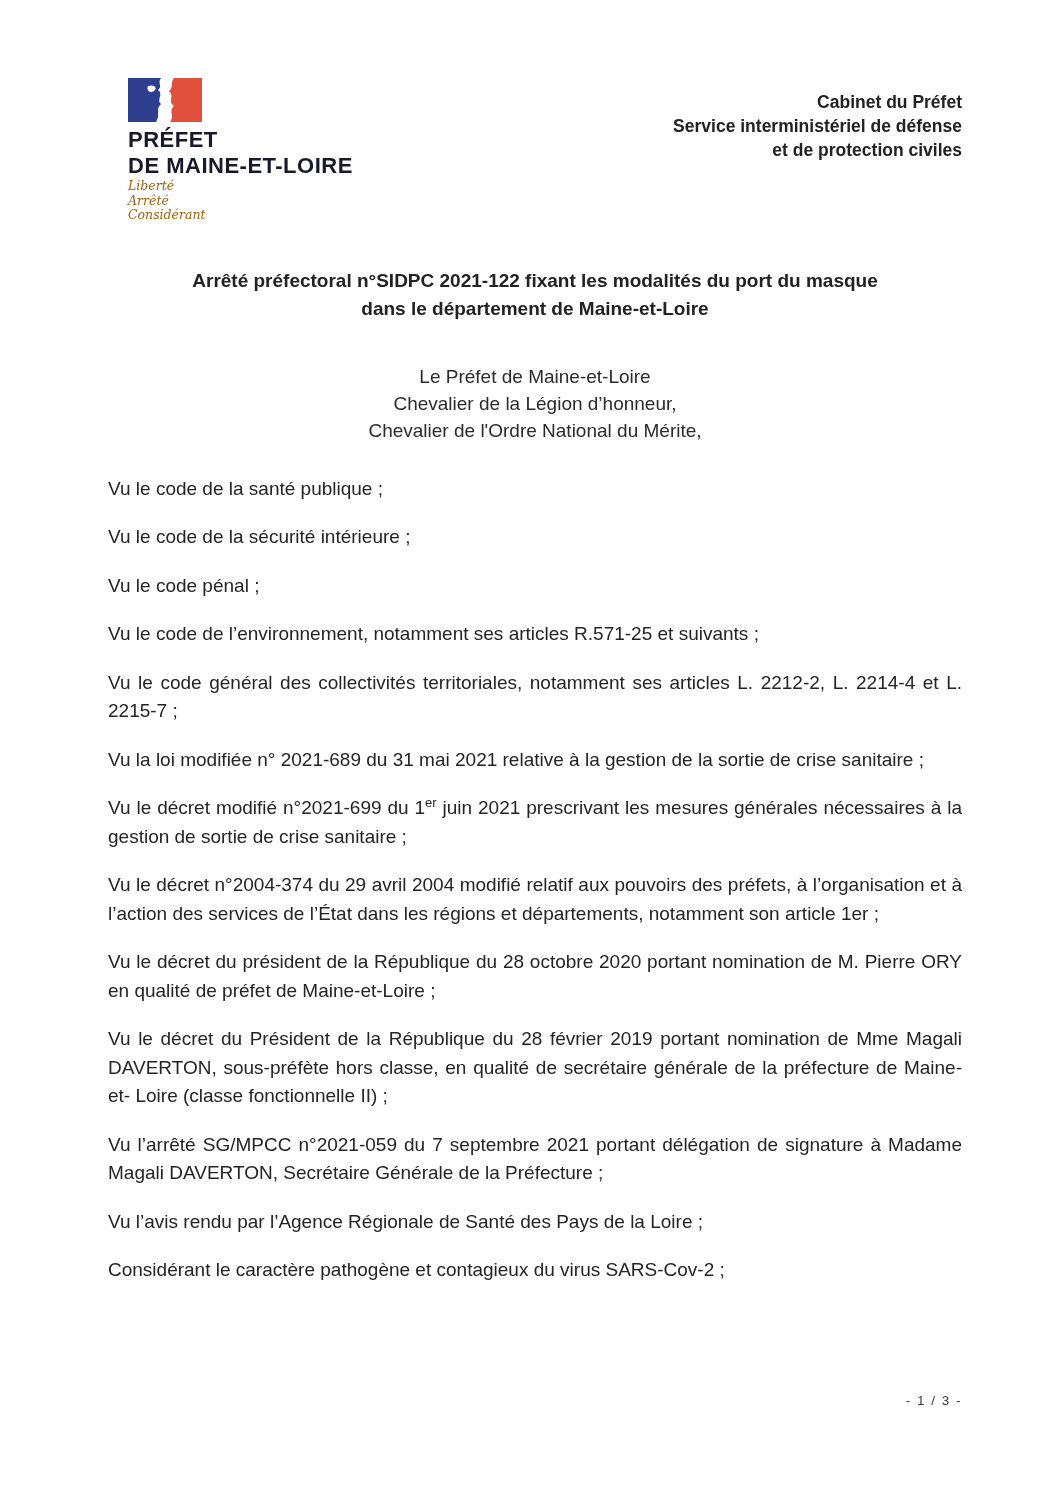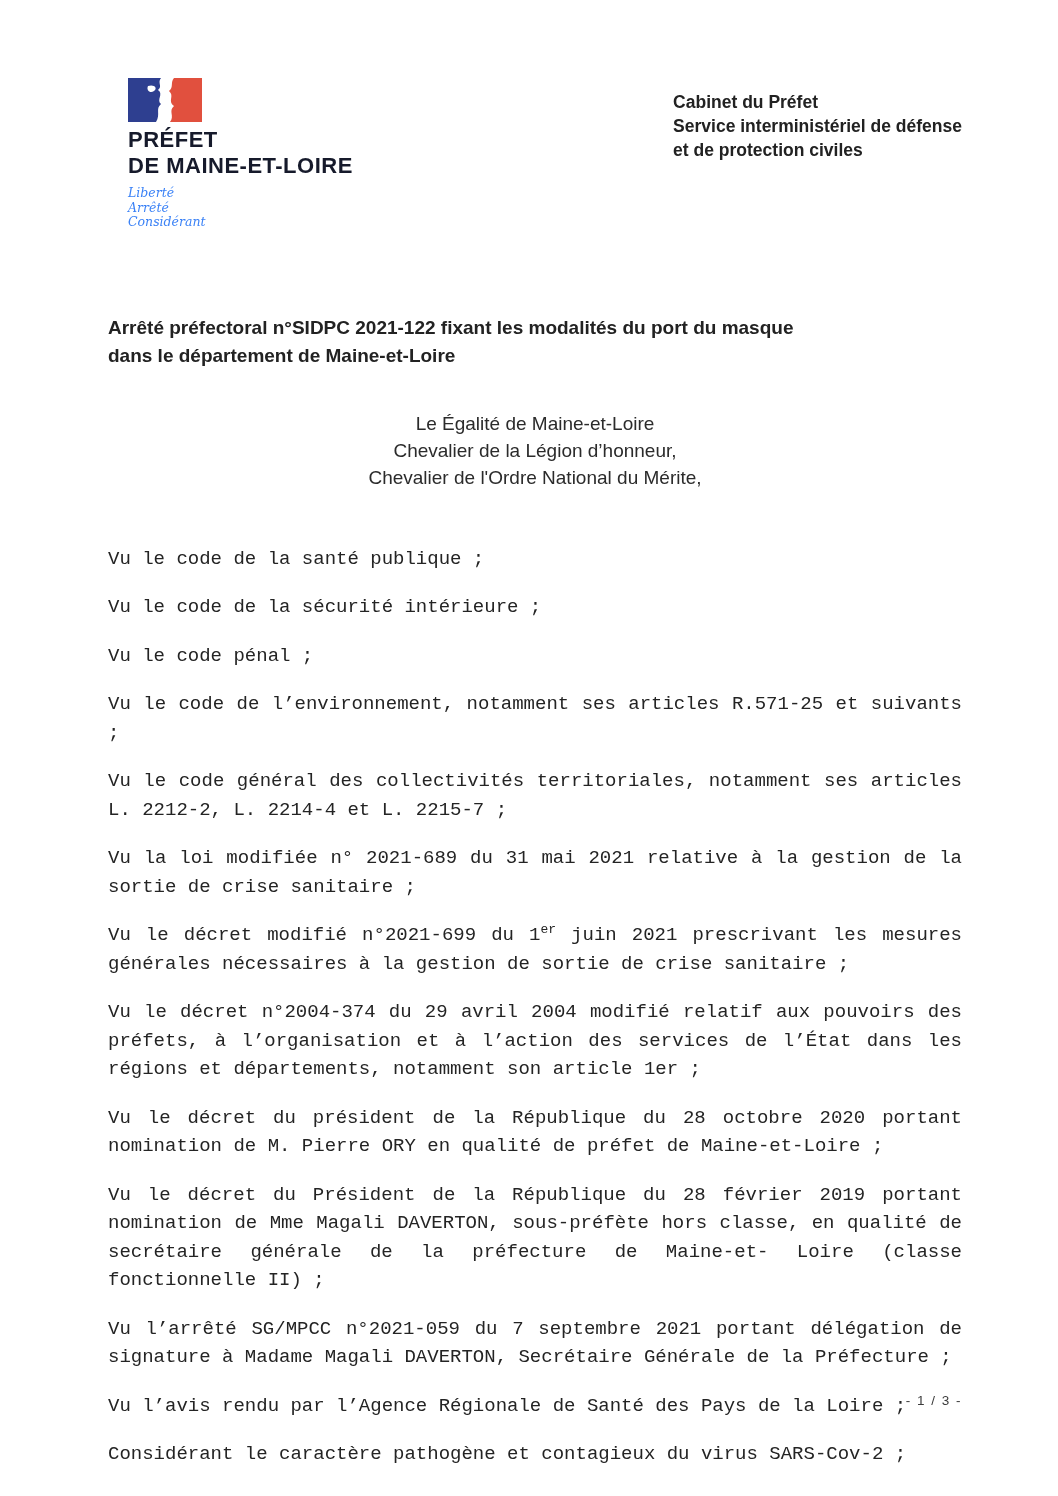--- a/index.html
+++ b/index.html
@@ -14,51 +14,51 @@
     overflow: hidden;
     box-sizing: border-box;
     padding: 78px 96px 0 108px;
   }
 
   
   .header { display: flex; justify-content: space-between; align-items: flex-start; }
   .header-left { margin-left: 20px; }
   .flag-mark { display: block; margin-bottom: 5px; }
   .institution { font-weight: bold; font-size: 22px; line-height: 26px; letter-spacing: 0.5px; color: #161a2b; }
-  .motto { margin-top: 7px; font-family: "DejaVu Serif", serif; font-style: italic; font-size: 12.5px; line-height: 14.5px; color: #3b82f6; }
+  .motto { font-family: "DejaVu Serif", serif; font-style: italic; font-size: 12.5px; line-height: 14.5px; color: #a16207; }
   .header-right {
     margin-top: 12px;
-    text-align: left;
+    text-align: right;
     font-weight: bold;
     font-size: 17.5px;
     line-height: 24px;
     color: #222;
   }
 
   
   .doc-title {
-    margin-top: 84px;
-    text-align: left;
+    margin-top: 44px;
+    text-align: center;
     font-weight: bold;
     font-size: 19px;
     line-height: 28px;
     color: #222;
   }
 
   
   .salutation {
     margin-top: 40px;
     text-align: center;
     font-size: 19px;
     line-height: 27px;
     color: #2b2b2b;
   }
 
   
-  .body-text { margin-top: 54px; font-family: Liberation Mono, monospace; }
+  .body-text { margin-top: 31px; }
   .body-text p {
     margin: 0 0 20px 0;
     font-size: 19px;
     line-height: 28.5px;
     text-align: justify;
     color: #242424;
   }
   .body-text p sup { font-size: 13px; line-height: 0; }
 
   
@@ -100,21 +100,21 @@
       <div>et de protection civiles</div>
     </div>
   </div>
 
   <div class="doc-title">
     <div>Arrêté préfectoral n°SIDPC 2021-122 fixant les modalités du port du masque</div>
     <div>dans le département de Maine-et-Loire</div>
   </div>
 
   <div class="salutation">
-    <div>Le Égalité de Maine-et-Loire</div>
+    <div>Le Préfet de Maine-et-Loire</div>
     <div>Chevalier de la Légion d’honneur,</div>
     <div>Chevalier de l'Ordre National du Mérite,</div>
   </div>
 
   <div class="body-text">
     <p>Vu le code de la santé publique ;</p>
     <p>Vu le code de la sécurité intérieure ;</p>
     <p>Vu le code pénal ;</p>
     <p>Vu le code de l’environnement, notamment ses articles R.571-25 et suivants ;</p>
     <p>Vu le code général des collectivités territoriales, notamment ses articles L. 2212-2, L. 2214-4 et L. 2215-7 ;</p>

